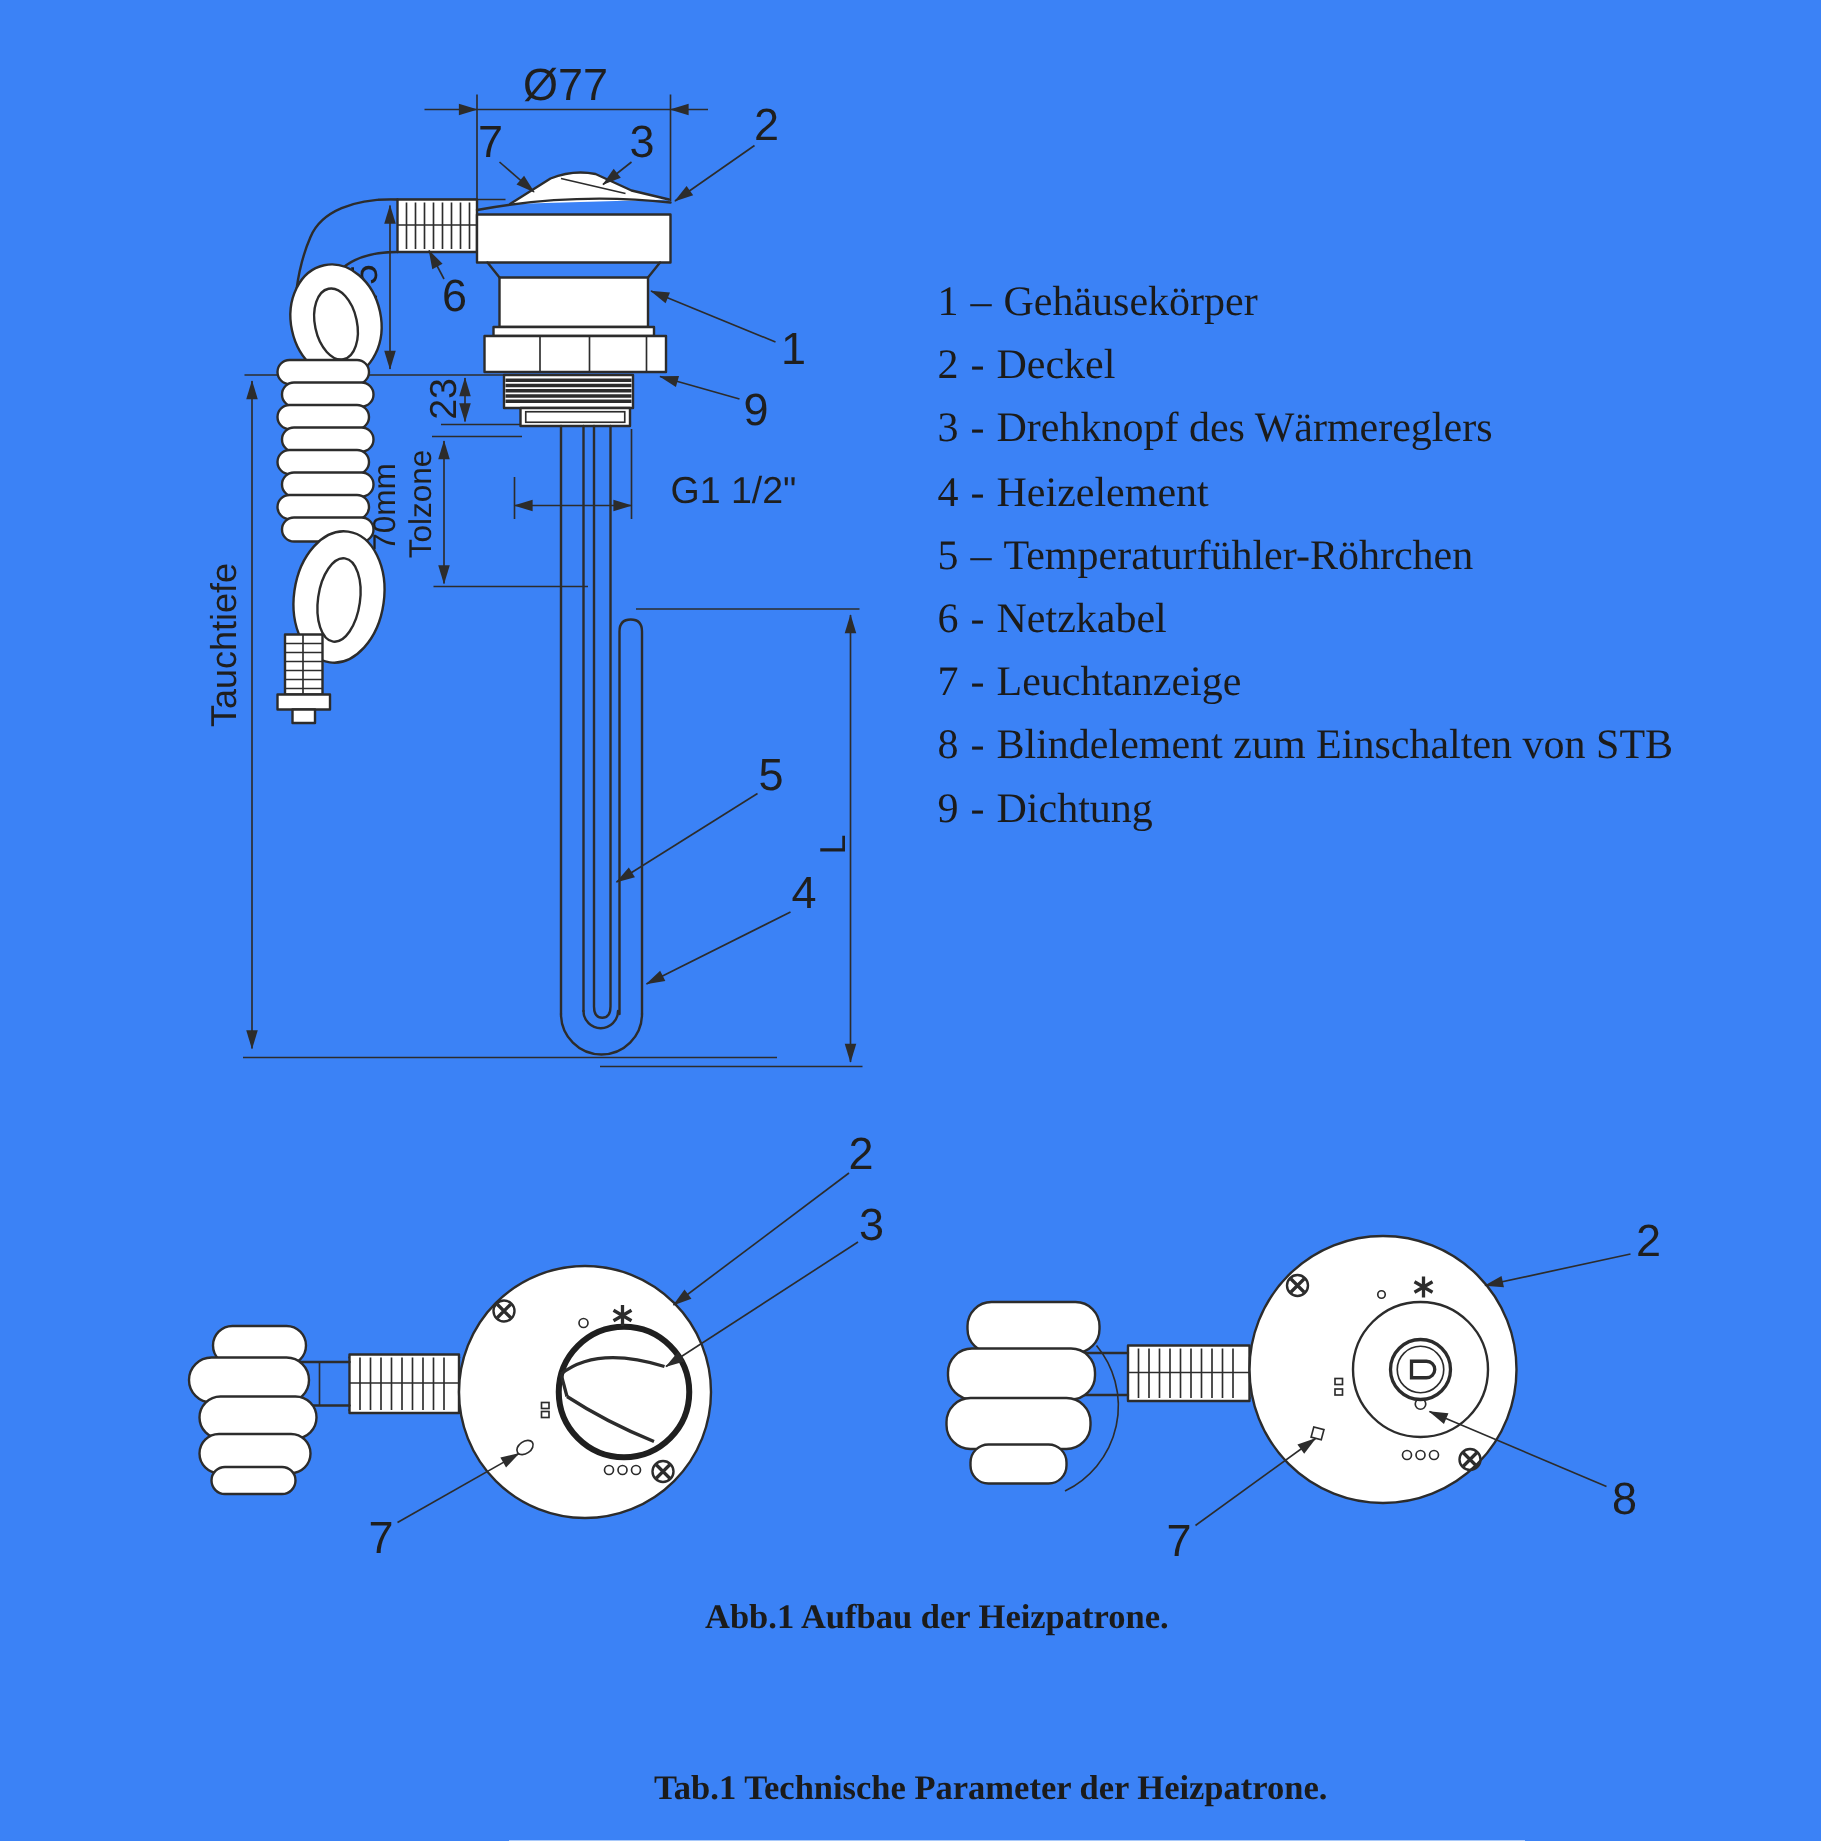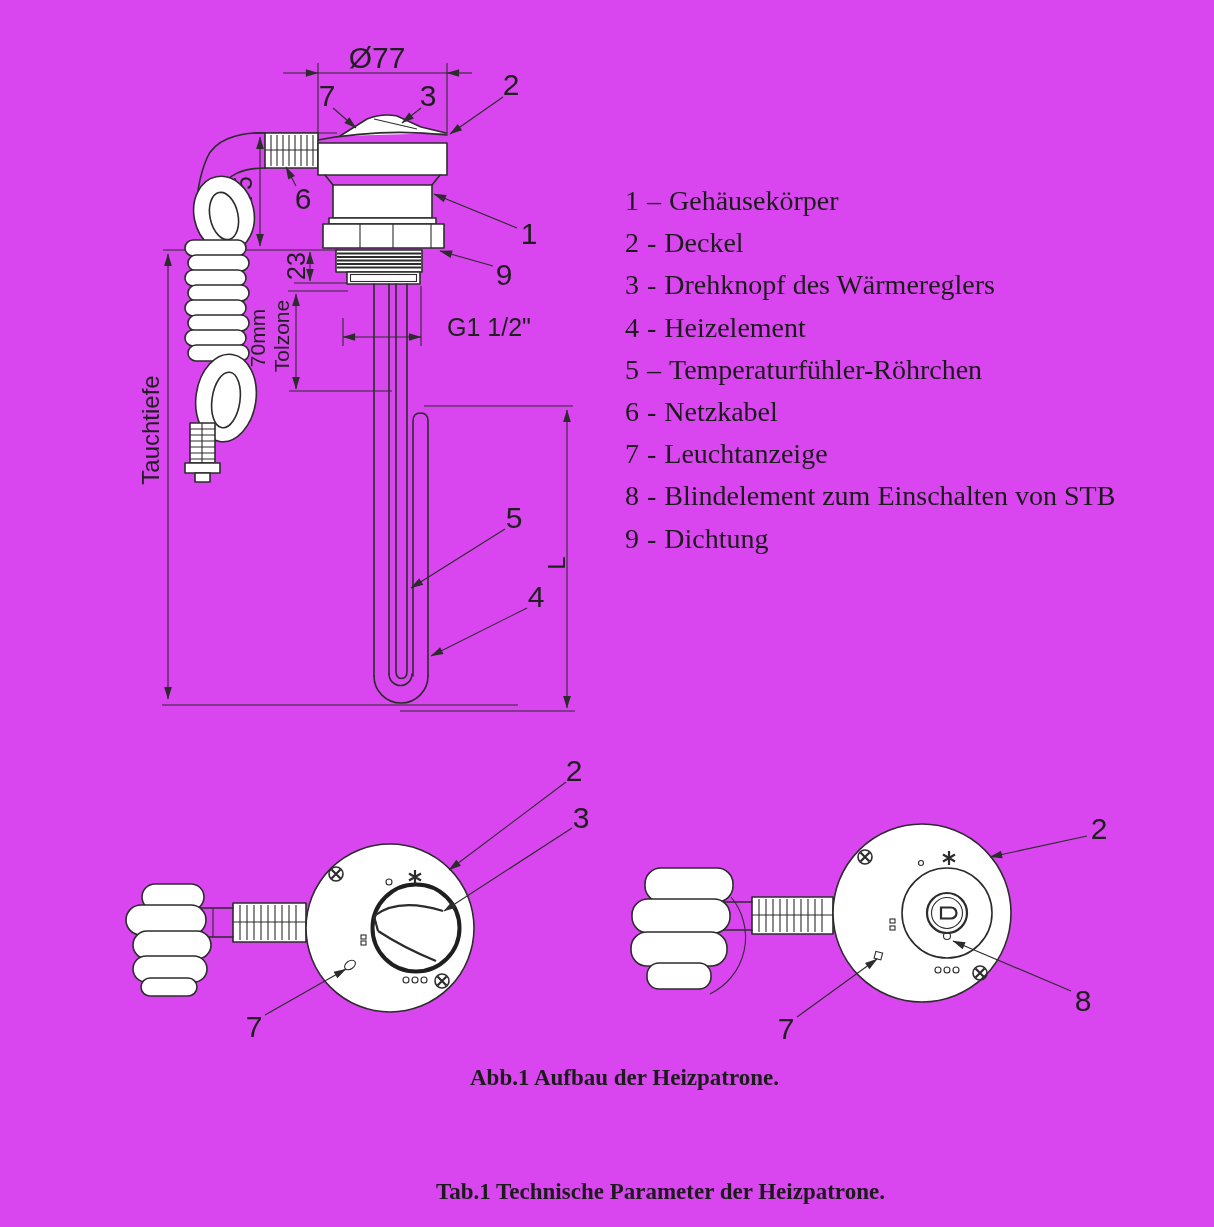--- a/index.html
+++ b/index.html
@@ -1,16 +1,16 @@
 <!DOCTYPE html>
 <html><head>
 <meta charset="utf-8">
 <style>
   html,body{margin:0;padding:0;background:#ffffff;}
-  .page{position:relative;width:1214px;height:1227px;background:#d946ef;overflow:hidden;
+  .page{position:relative;width:1214px;height:1227px;background:#3b82f6;overflow:hidden;
         font-family:"Liberation Sans", sans-serif;}
   svg{position:absolute;left:0;top:0;}
   .ln{stroke:#2c2c2c;fill:none;stroke-width:1.6;stroke-linecap:round;stroke-linejoin:round;}
   .thin{stroke:#2c2c2c;fill:none;stroke-width:1.1;}
   .dk{stroke:#1a1a1a;}
   .wfill{fill:#ffffff;}
   .knobring{stroke:#1f1f1f;fill:none;stroke-width:4;}
   .med{stroke:#2c2c2c;fill:none;stroke-width:2.2;}
   text{fill:#1f1f1f;}
   .lab{font-family:"Liberation Sans", sans-serif;font-size:30px;}

